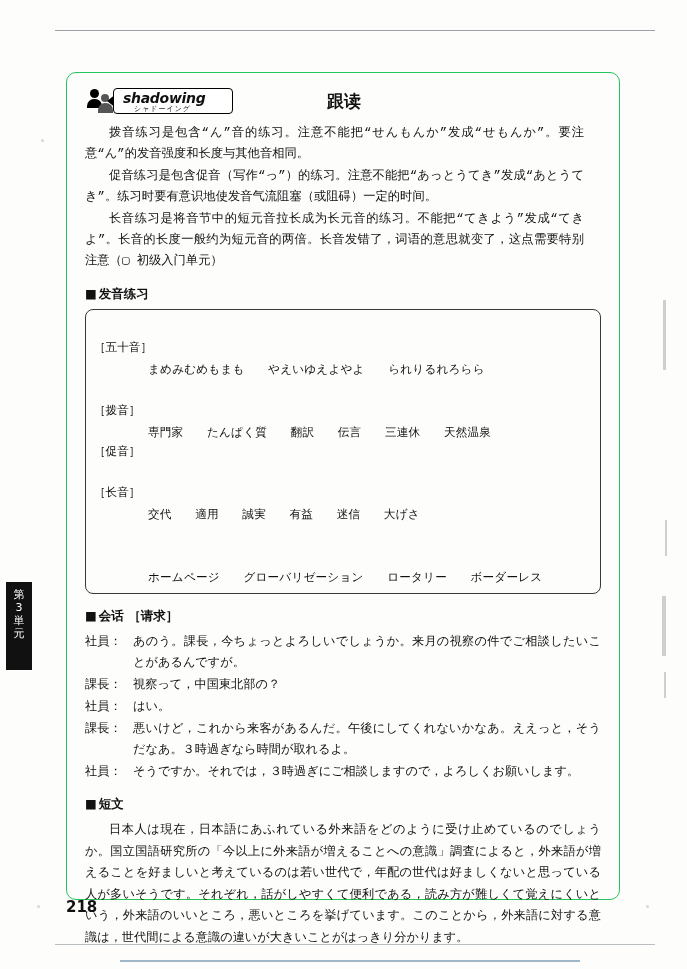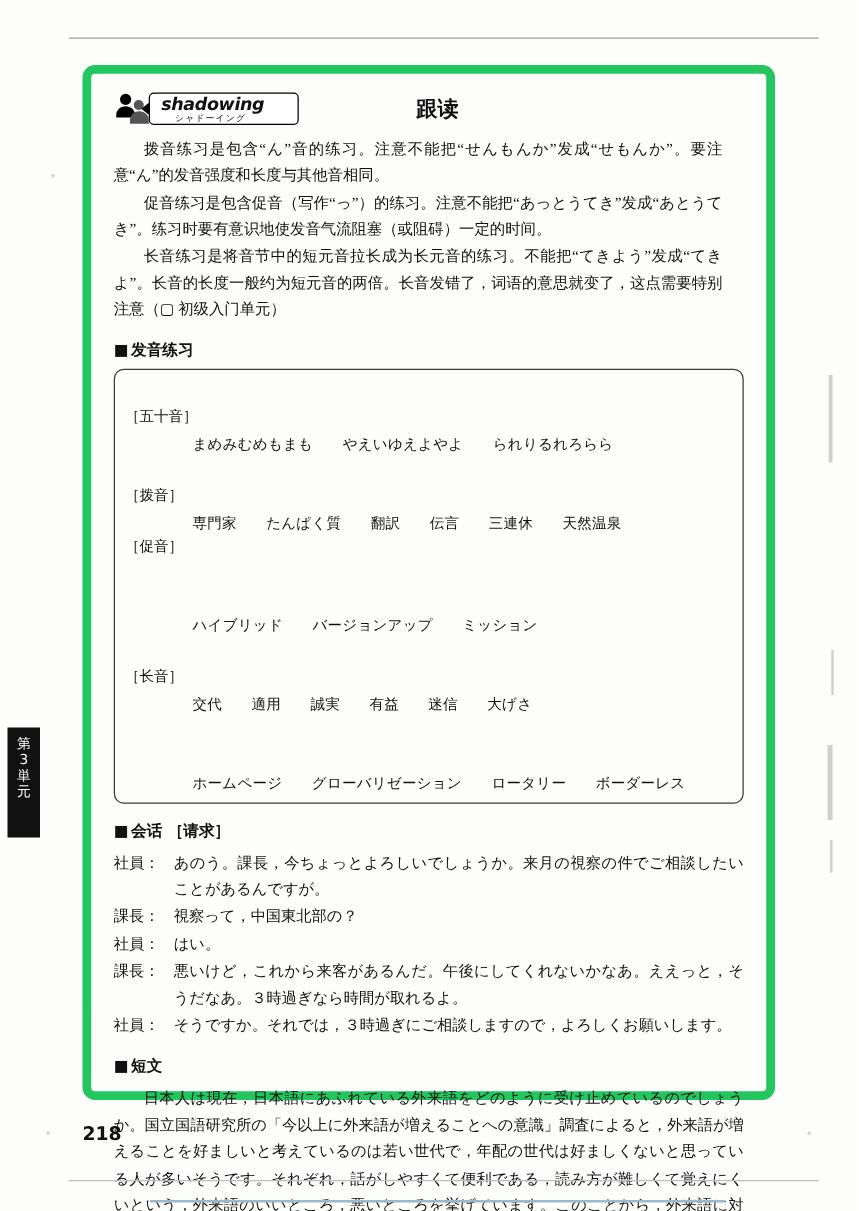--- a/index.html
+++ b/index.html
@@ -50,24 +50,24 @@
     box-sizing: border-box;
     letter-spacing: 0px;
     font-family: "DejaVu Sans", sans-serif;
   }
   .side-tab span { display: block; }
 
   
   .content-box {
     position: absolute;
     left: 66px;
-    top: 52px;
+    top: 72px;
     width: 554px;
     height: 828px;
-    border: 7px solid #22c55e;
+    border: 1px solid #22c55e;
     border-radius: 10px;
     box-sizing: border-box;
     padding: 14px 18px 10px 18px;
   }
 
   
   .head-row {
     position: relative;
     height: 36px;
   }
@@ -134,21 +134,21 @@
     font-family: "DejaVu Sans", sans-serif;
   }
 
   
   .para {
     font-size: 12.3px;
     line-height: 21px;
     text-align: justify;
     margin: 0 17px 1px 0;
     text-indent: 24px;
-    font-family: Liberation Serif, serif;
+    font-family: Liberation Mono, monospace;
   }
   .section-head {
     font-size: 12.5px;
     font-weight: bold;
     margin: 14px 0 6px 0;
     font-family: "DejaVu Sans", sans-serif;
   }
   .section-head .sq { margin-right: 2px; }
 
   
@@ -272,24 +272,20 @@
         <div class="drill-label">［五十音］</div>
         <div class="drill-text">まめみむめもまも　　やえいゆえよやよ　　られりるれろらら</div>
       </div>
       <div class="drill-row">
         <div class="drill-label">［拨音］</div>
         <div class="drill-text">専門家　　たんぱく質　　翻訳　　伝言　　三連休　　天然温泉</div>
       </div>
       <div class="drill-row">
         <div class="drill-label">［促音］</div>
       </div>
-      <div class="drill-row cont">
-        <div class="drill-label"></div>
-        <div class="drill-text">ハイブリッド　　バージョンアップ　　ミッション</div>
-      </div>
       <div class="drill-row">
         <div class="drill-label">［长音］</div>
         <div class="drill-text">交代　　適用　　誠実　　有益　　迷信　　大げさ</div>
       </div>
       <div class="drill-row cont">
         <div class="drill-label"></div>
         <div class="drill-text">ホームページ　　グローバリゼーション　　ロータリー　　ボーダーレス</div>
       </div>
     </div>
 

